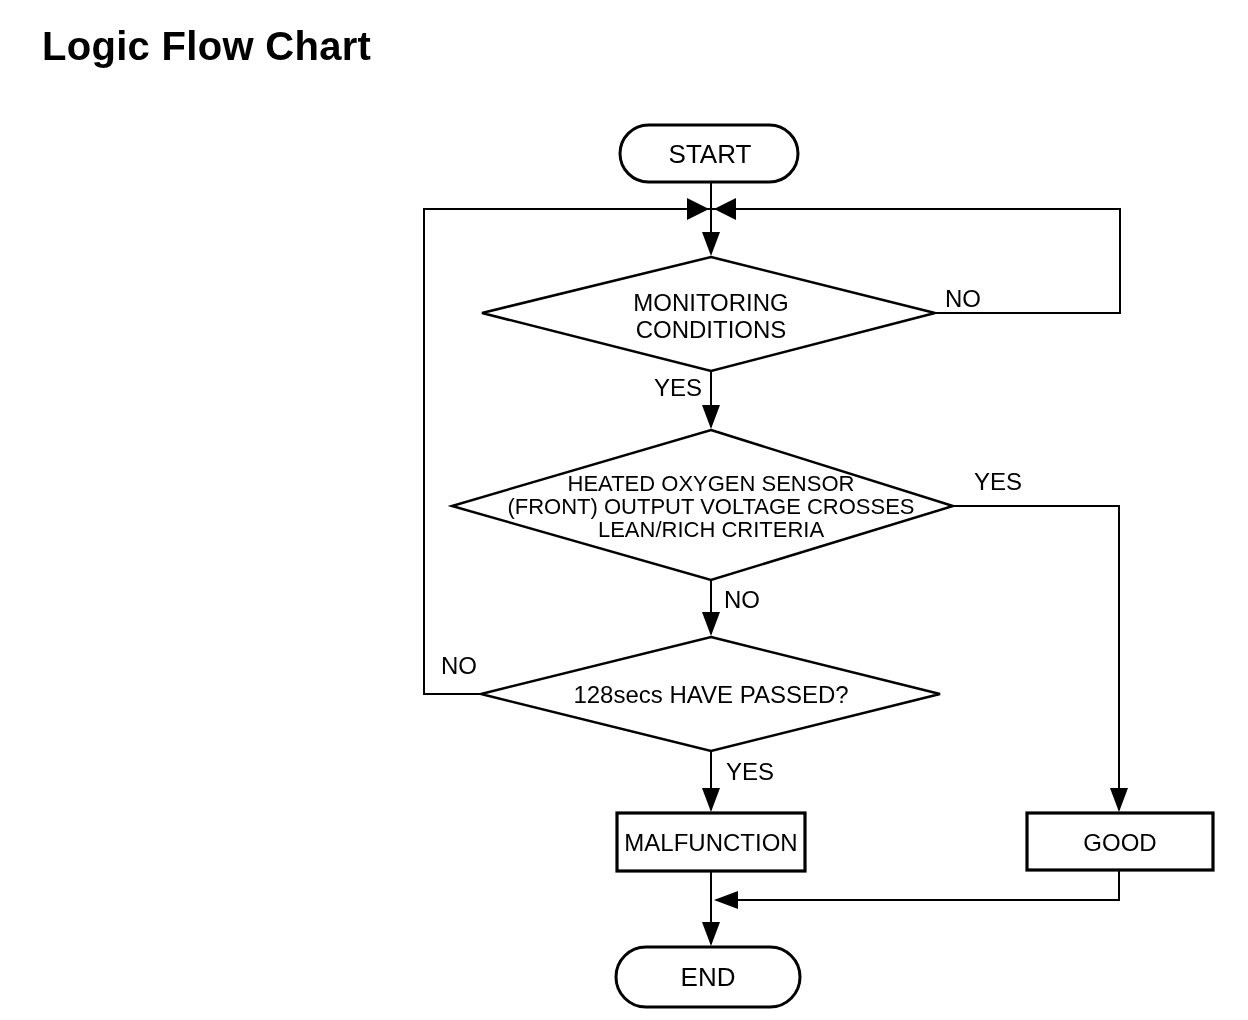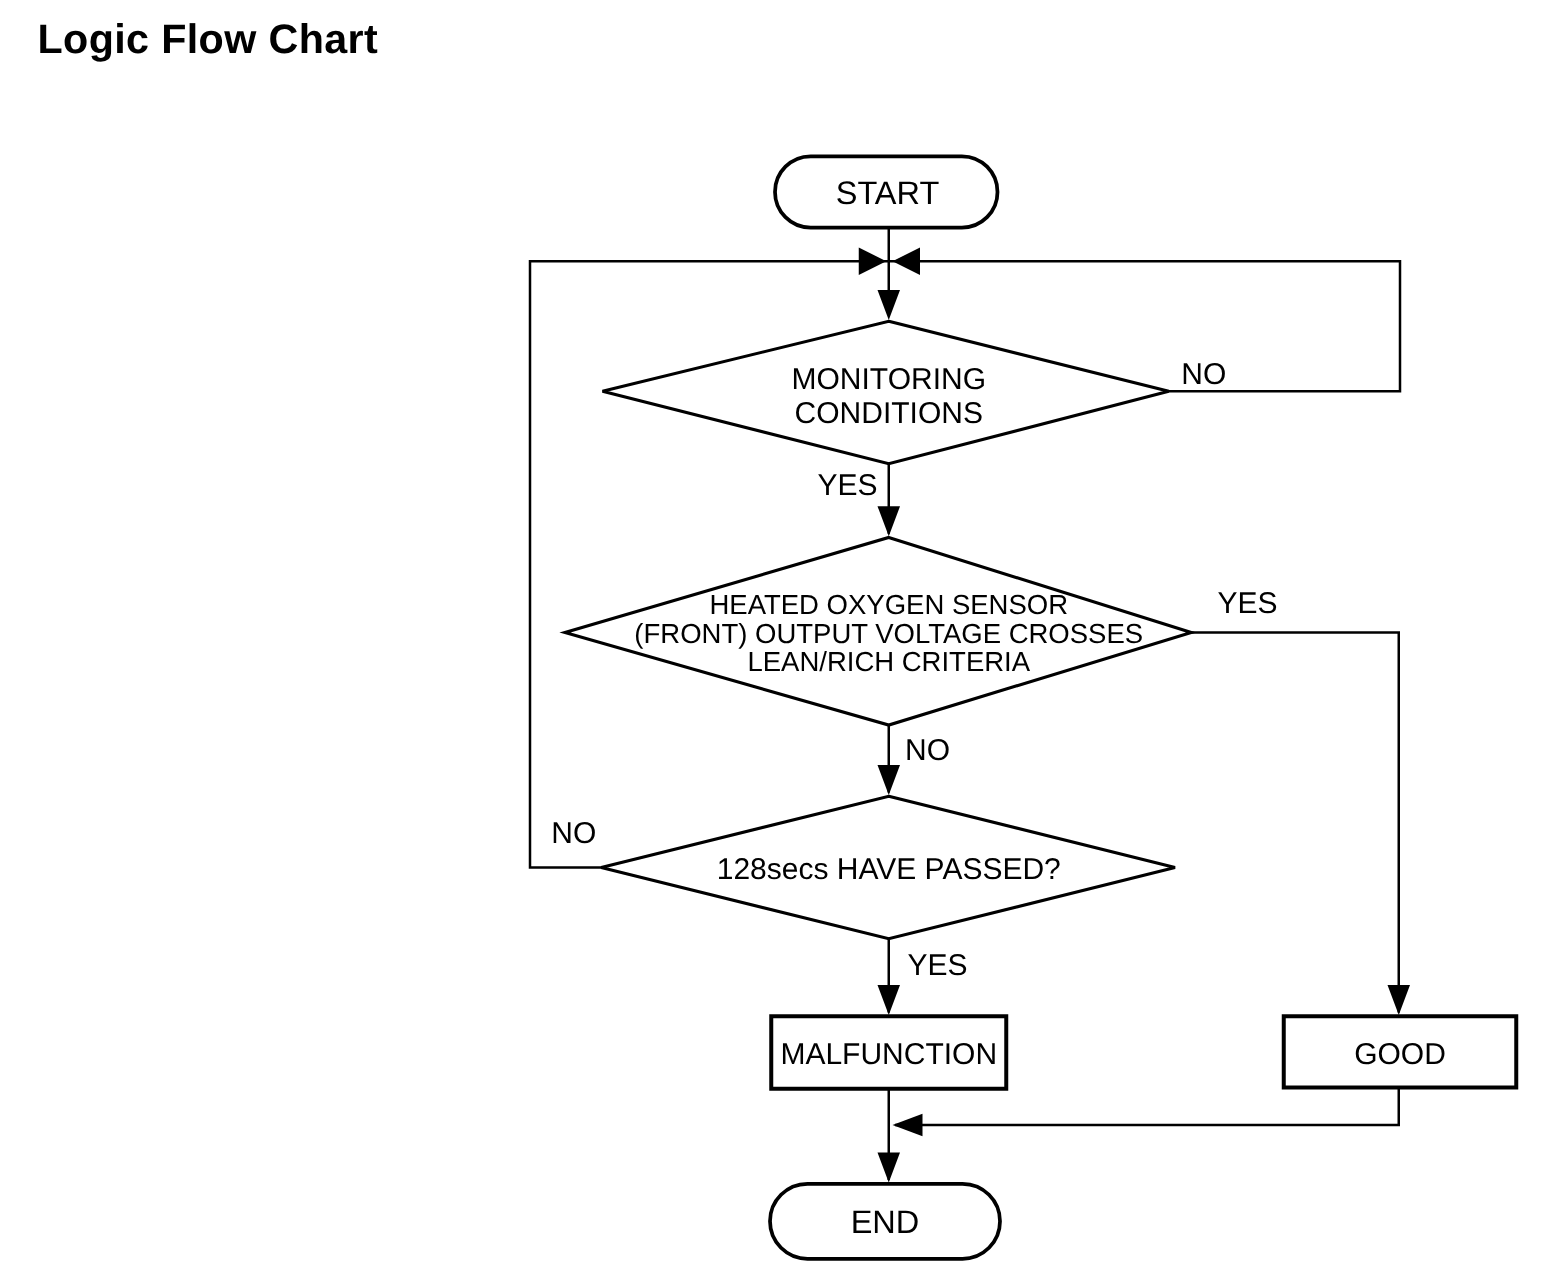--- a/index.html
+++ b/index.html
@@ -11,22 +11,22 @@
     width: 1248px;
     height: 1020px;
     position: relative;
     font-family: "Liberation Sans", sans-serif;
     overflow: hidden;
   }
   .page-title {
     position: absolute;
     left: 30px;
     top: 12px;
-    margin: 0;
-    font-size: 33px;
+    margin: 12px;
+    font-size: 40px;
     font-weight: bold;
     color: #000000;
     letter-spacing: 0.3px;
   }
   svg.flowchart {
     position: absolute;
     left: 0;
     top: 0;
   }
   .shape {

